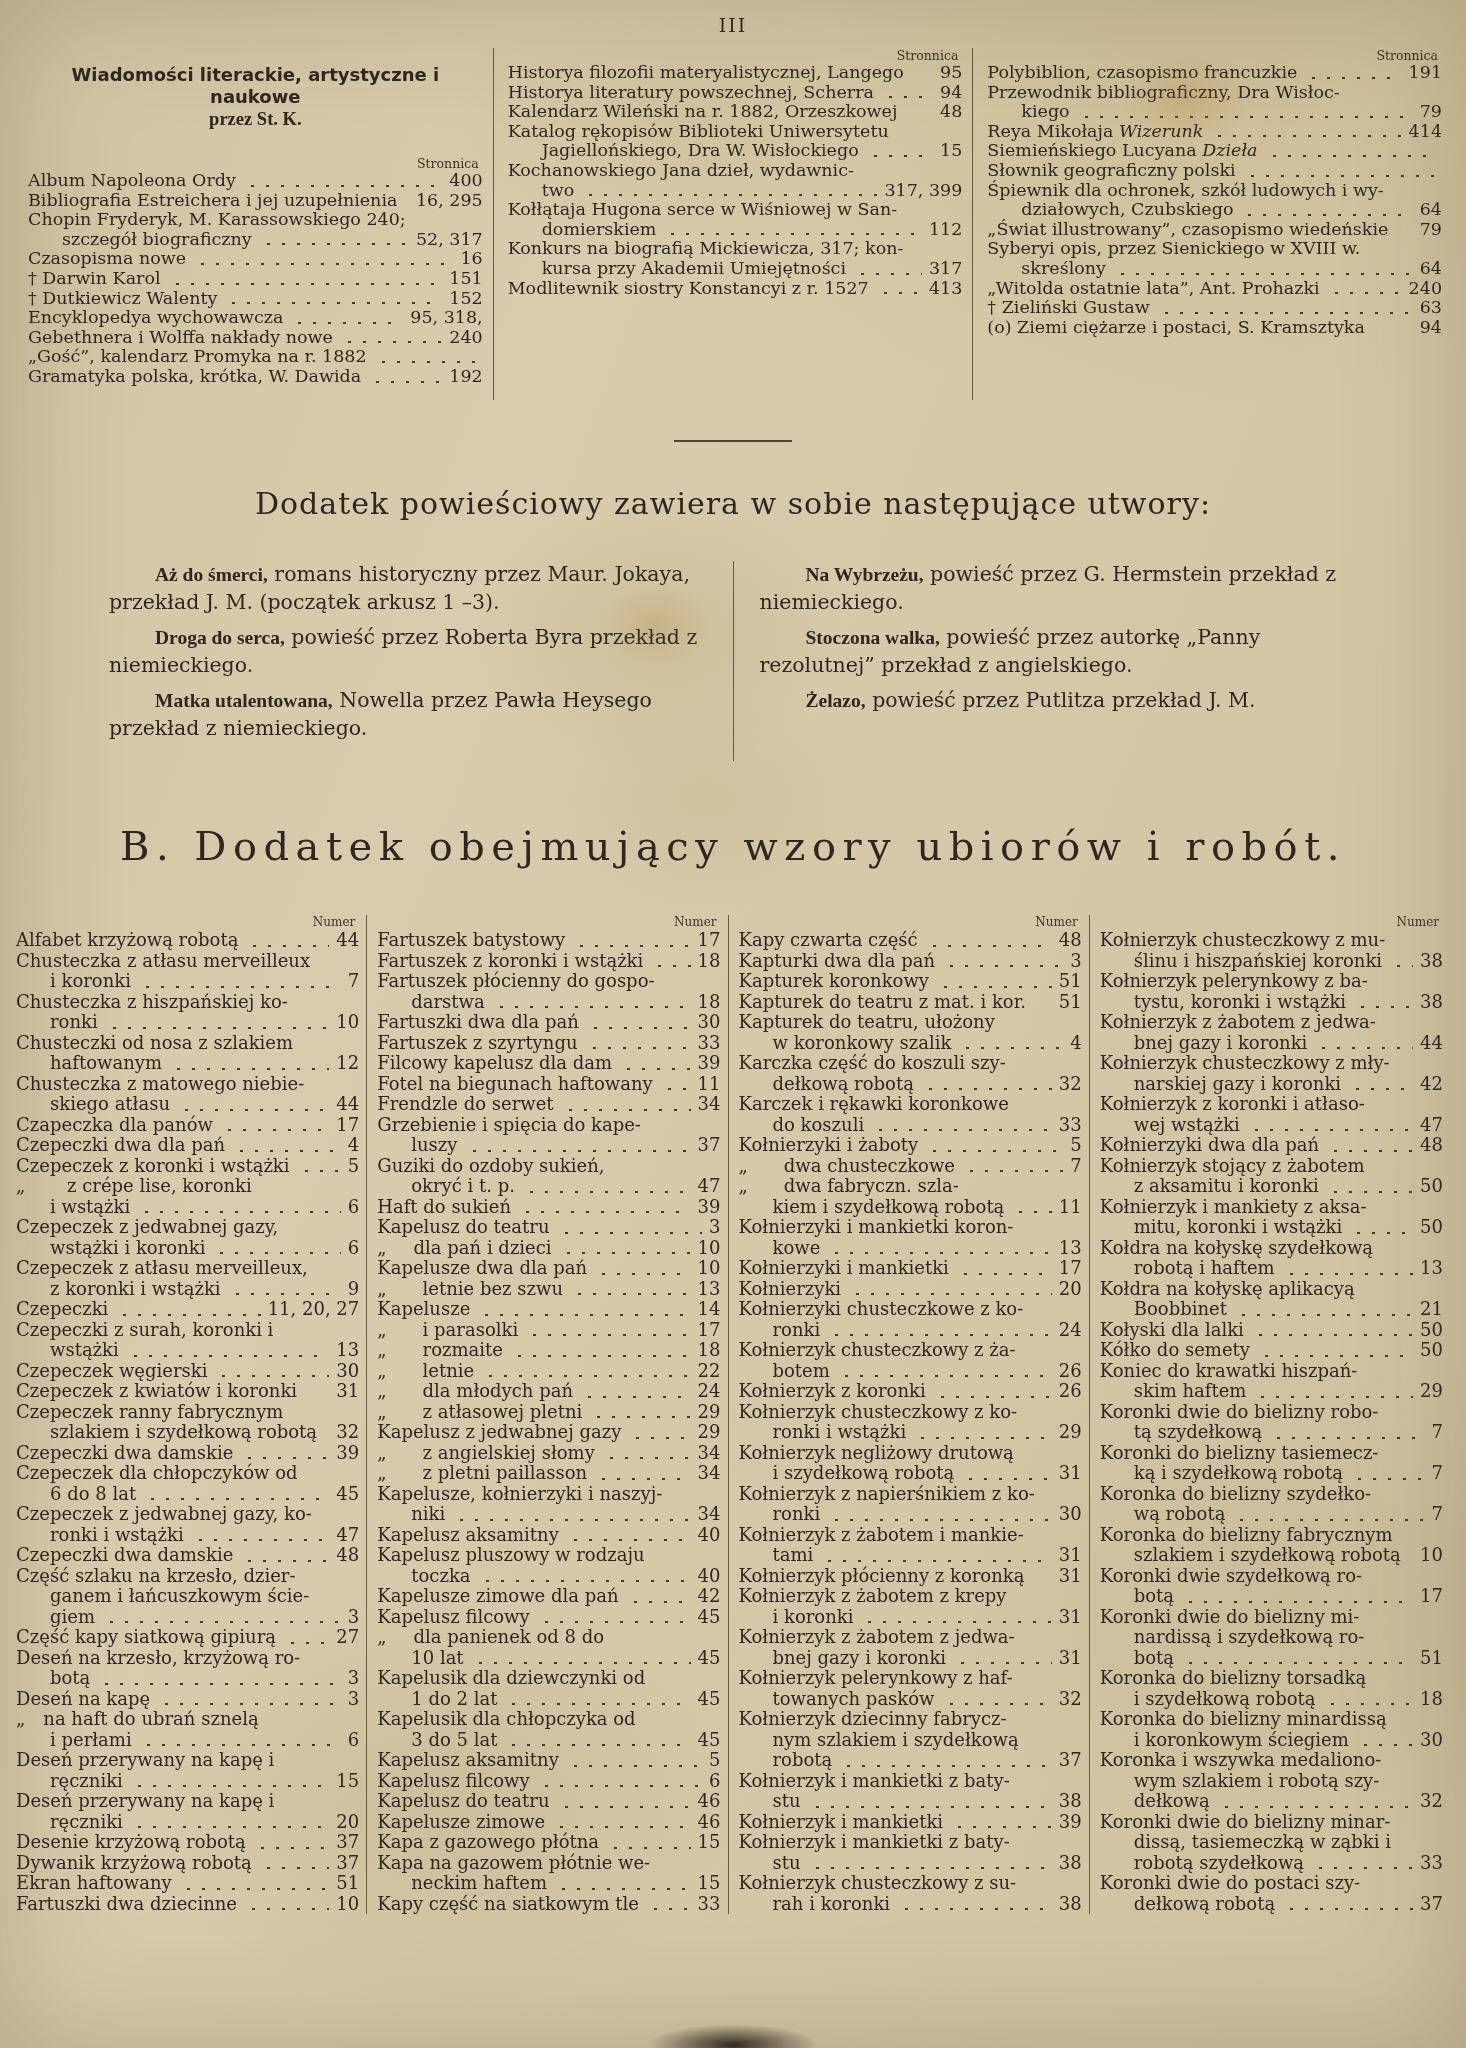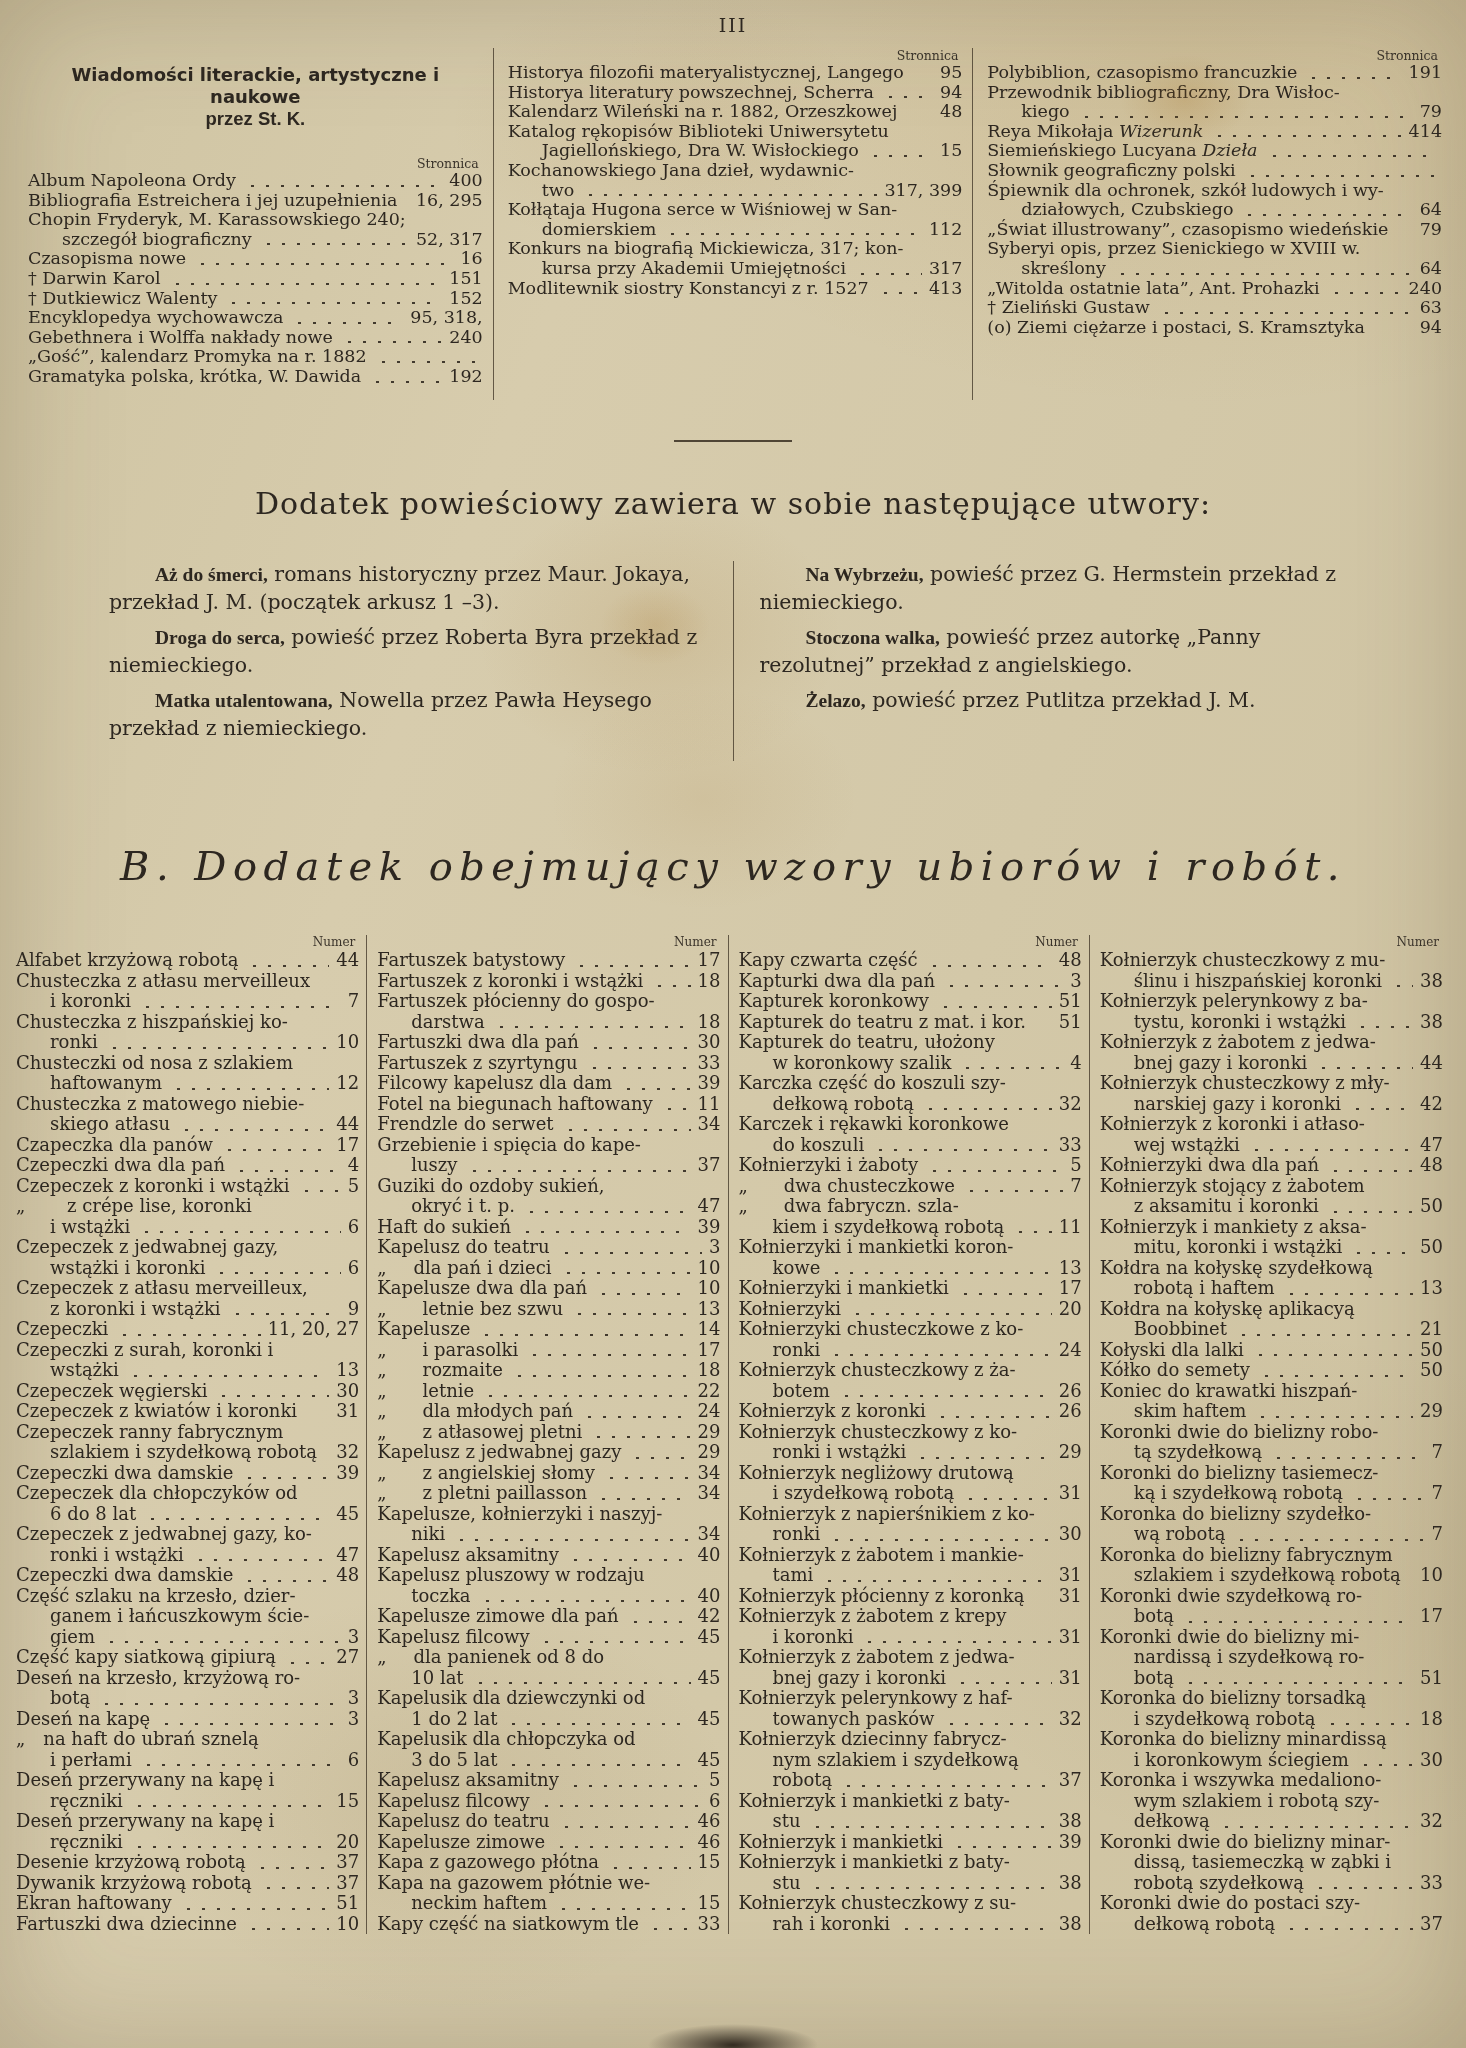--- a/index.html
+++ b/index.html
@@ -14,41 +14,41 @@
       radial-gradient(500px 380px at 88% 78%, rgba(120,90,40,.08), transparent 70%),
       linear-gradient(110deg, #cfc4a2 0%, #d7ccad 30%, #d3c8a8 60%, #cec2a0 100%);
     box-shadow: inset 0 0 120px rgba(80,60,30,.25);}
   .pagenum{ text-align:center; padding-top:14px; font-size:19px; letter-spacing:2px;}
   
   .top-index{display:flex; margin:12px 14px 0 14px; min-height:352px;}
   .tcol{flex:1 1 0; padding:0 10px 0 14px; font-size:17.5px; line-height:19.6px;}
   .tcol+.tcol{border-left:1.5px solid rgba(60,50,35,.75);}
   .windex-h1{font-family:"DejaVu Sans",sans-serif;font-weight:bold;font-size:18px;
     text-align:center;margin-top:16px;line-height:22px;}
-  .windex-h2{font-family:Liberation Sans, sans-serif;font-weight:bold;font-size:18.5px;
+  .windex-h2{font-family:Liberation Serif, serif;font-weight:bold;font-size:18.5px;
     text-align:center;margin-bottom:26px;line-height:22px;}
   .collabel{text-align:right;font-size:12.5px;line-height:15px;padding-right:4px;color:#3a332a;}
   
   .line{display:flex;align-items:baseline;}
   .line .t{white-space:pre-wrap;}
   .line.cont{padding-left:34px;}
   .dots{flex:1 1 8px;height:4px;margin:0 7px;align-self:flex-end;margin-bottom:4px;
     background-image:radial-gradient(circle, rgba(50,42,32,.9) 1.25px, rgba(0,0,0,0) 1.5px);
     background-size:15px 4px;background-repeat:repeat-x;background-position:2px 1px;}
   .n{white-space:nowrap;text-align:right;}
   .n.push{margin-left:auto;padding-left:12px;}
   
   .hr-short{width:118px;border:0;border-top:2.2px solid rgba(55,46,32,.85);margin:40px auto 0;}
   .novel-heading{text-align:center;font-size:30px;letter-spacing:1px;margin-top:44px;}
   .novels{display:flex;width:1300px;margin:40px auto 0;min-height:200px;}
   .ncol{flex:1 1 0;padding:0 26px;font-size:20.5px;line-height:26.5px;}
   .ncol+.ncol{border-left:1.5px solid rgba(60,50,35,.75);}
   .novel{margin:0 0 9px;text-indent:46px;}
   .ntitle{font-family:Liberation Serif, serif;font-weight:bold;font-size:19.5px;}
-  .b-heading{text-align:center;font-size:40px;letter-spacing:6.5px;margin-top:82px;font-style:italic;}
+  .b-heading{text-align:center;font-size:40px;letter-spacing:6.5px;margin-top:62px;}
   
   .pattern-index{display:flex;margin:46px 16px 0 6px;}
   .pcol{flex:1 1 0;padding:0 7px 0 10px;font-size:18px;line-height:20.5px;}
   .pcol+.pcol{border-left:1.5px solid rgba(60,50,35,.75);}
   .pcol .collabel{font-size:12px;}
   
   .blob-bottom{position:absolute;left:648px;bottom:-18px;width:170px;height:42px;border-radius:50%;
     background:radial-gradient(closest-side, rgba(35,28,20,.9), rgba(35,28,20,0));}
   .stain-a{position:absolute;left:1120px;top:55px;width:130px;height:90px;border-radius:50%;
     background:radial-gradient(closest-side, rgba(165,115,40,.22), transparent);}

